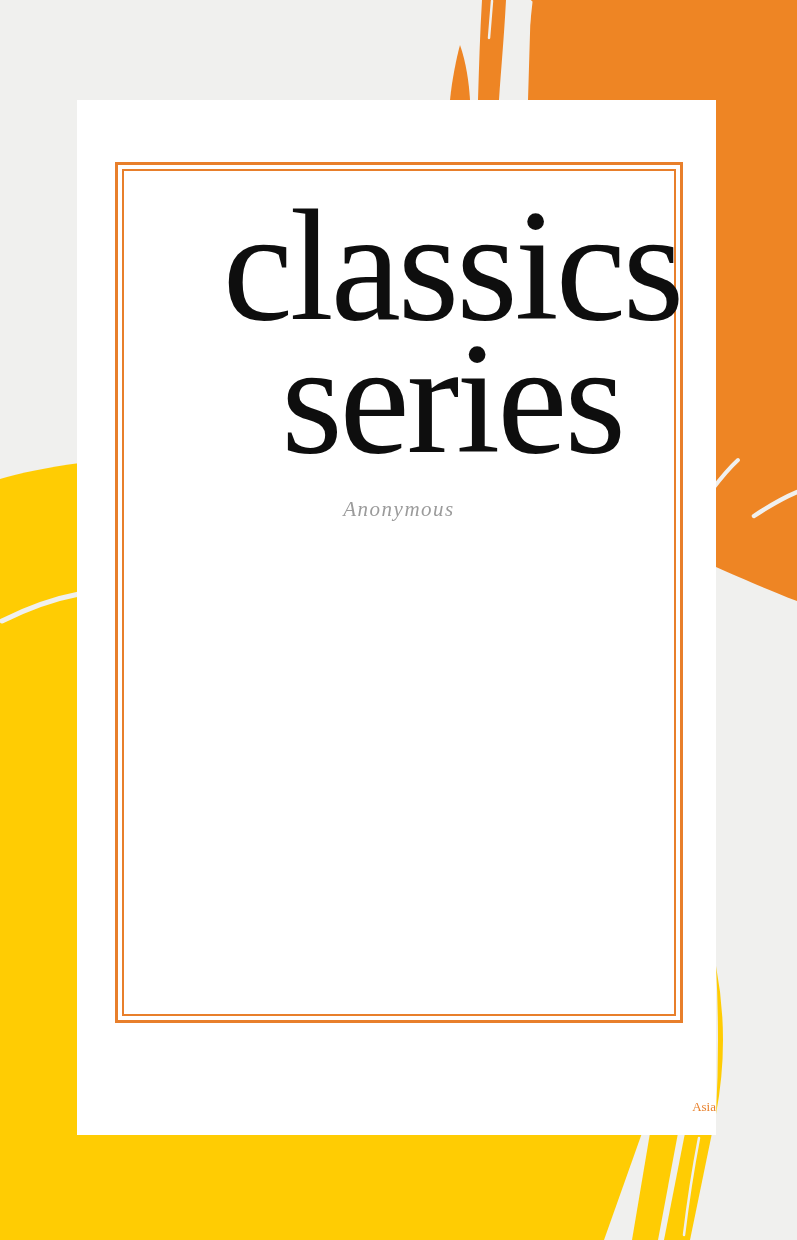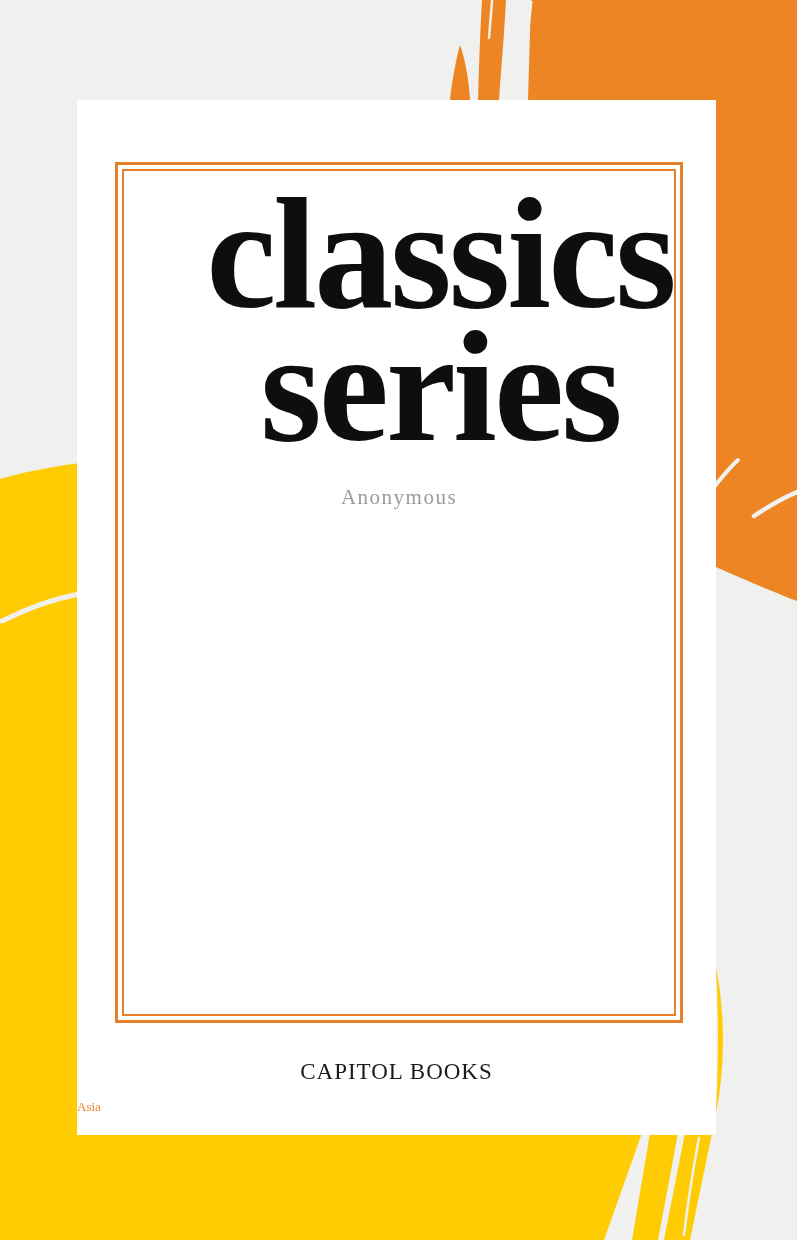--- a/index.html
+++ b/index.html
@@ -37,34 +37,35 @@
     position:absolute;
     left:4px;right:4px;top:4px;bottom:4px;
     border:2px solid var(--border-orange,#E87F2B);
   }
   .content{
     position:absolute;
     left:38px;right:33px;top:62px;bottom:112px;
     text-align:center;
   }
   .title{
-    margin:4px;
+    margin:16px;
     padding-top:22px;
     font-size:158px;
     line-height:0.84;
-    font-weight:700;
+    font-weight:400;
     letter-spacing:-3px;
     color:var(--title-black,#0E0E0E);
     width:100%;
     padding-left:37px;
   }
   .author{
     margin:0;
     margin-top:32px;
     font-size:21px;
+    font-style:italic;
     letter-spacing:1.5px;
     color:var(--author-gray,#9B9B9B);
   }
   .subtitle{
     margin:48px auto 0 auto;
     width:480px;
     font-size:23px;
     line-height:1.45;
     color:var(--subtitle-orange,#E8812C);
   }
@@ -74,21 +75,21 @@
     top:959px;
     text-align:center;
     font-size:23px;
     letter-spacing:1px;
     color:var(--publisher-black,#1A1A1A);
   }
   .region{
     position:absolute;
     left:0;right:0;
     top:999px;
-    text-align:left;
+    text-align:right;
     font-size:13px;
     color:var(--subtitle-orange,#E8812C);
   }
 </style>
 </head>
 <body>
 
 <div class="stage">
 
   <svg class="bg-svg" viewBox="0 0 797 1240" xmlns="http://www.w3.org/2000/svg">
@@ -115,17 +116,16 @@
   </svg>
 
   <div class="card">
     <div class="frame-outer">
       <div class="frame-inner"></div>
     </div>
     <div class="content">
       <h1 class="title">classics series</h1>
       <div class="author">Anonymous</div>
     </div>
-    <div class="publisher">CAPITOL BOOKS</div>
     <div class="region">Asia</div>
   </div>
 
 </div>
 
 </body></html>

